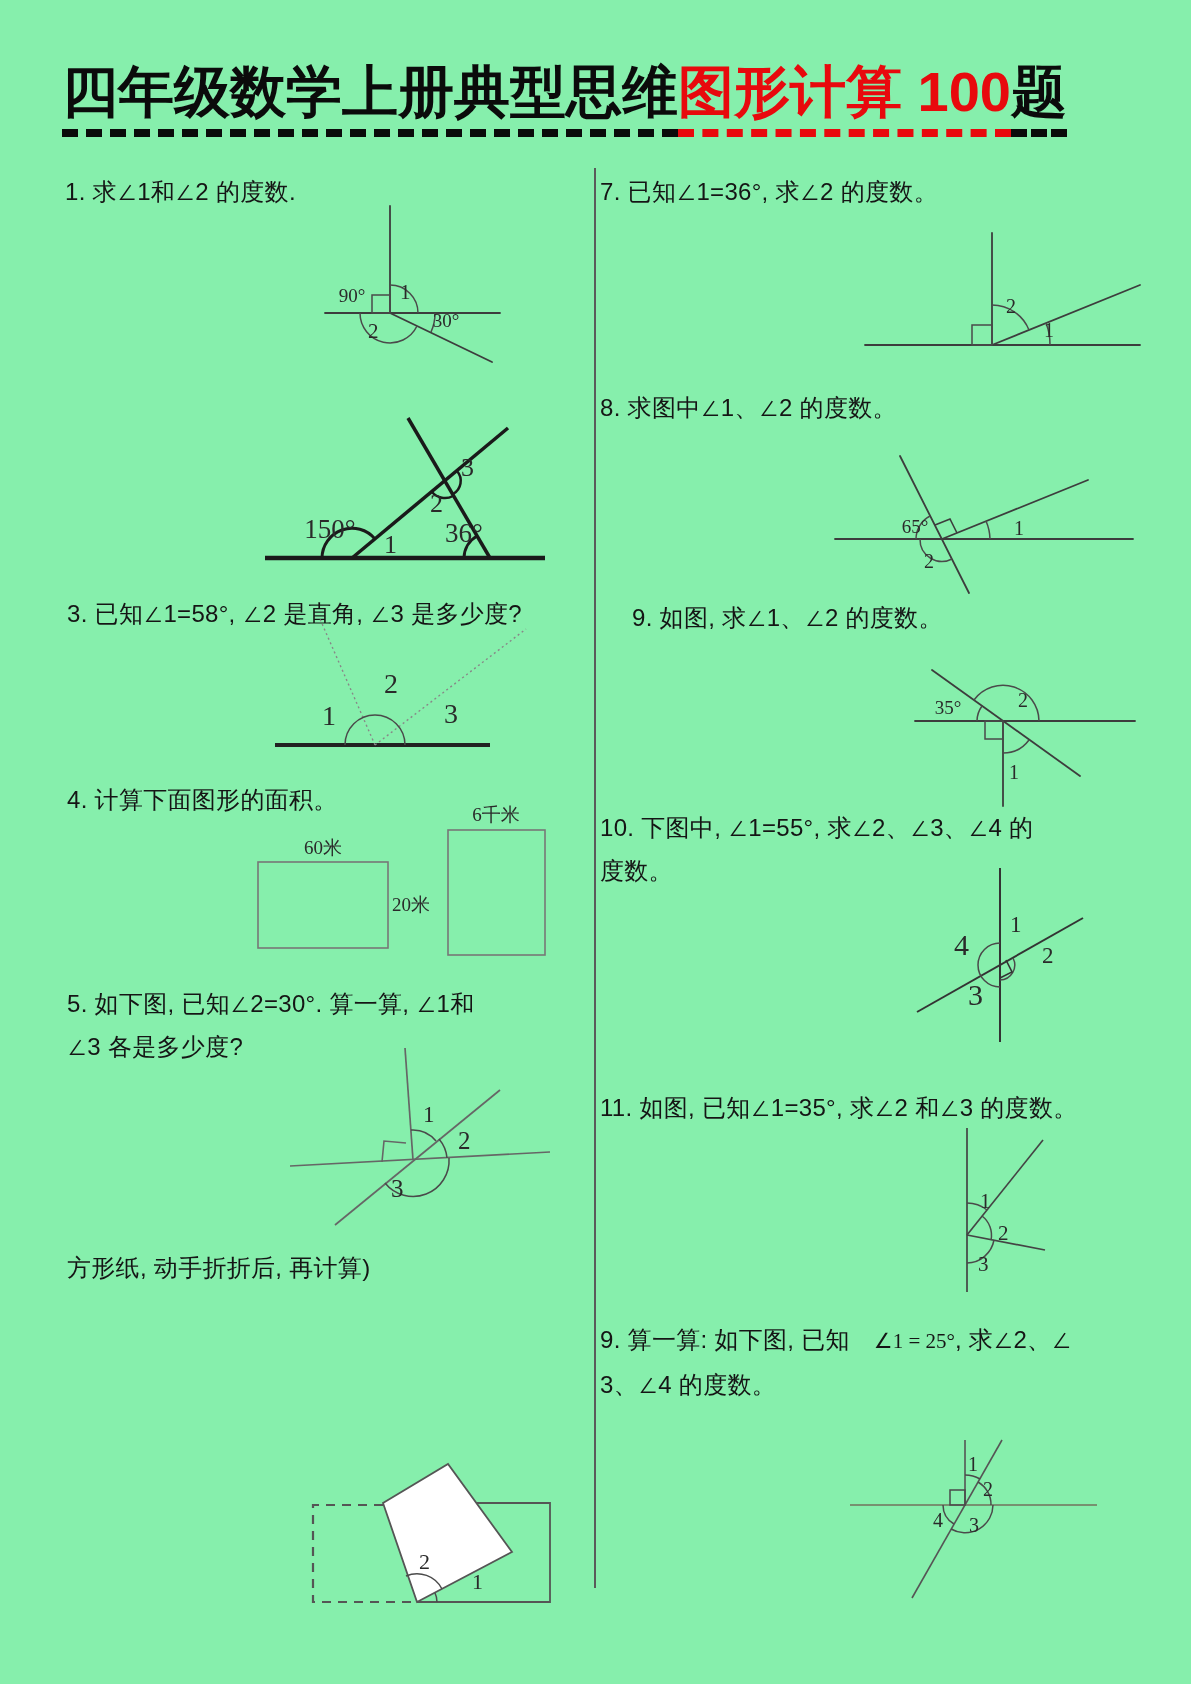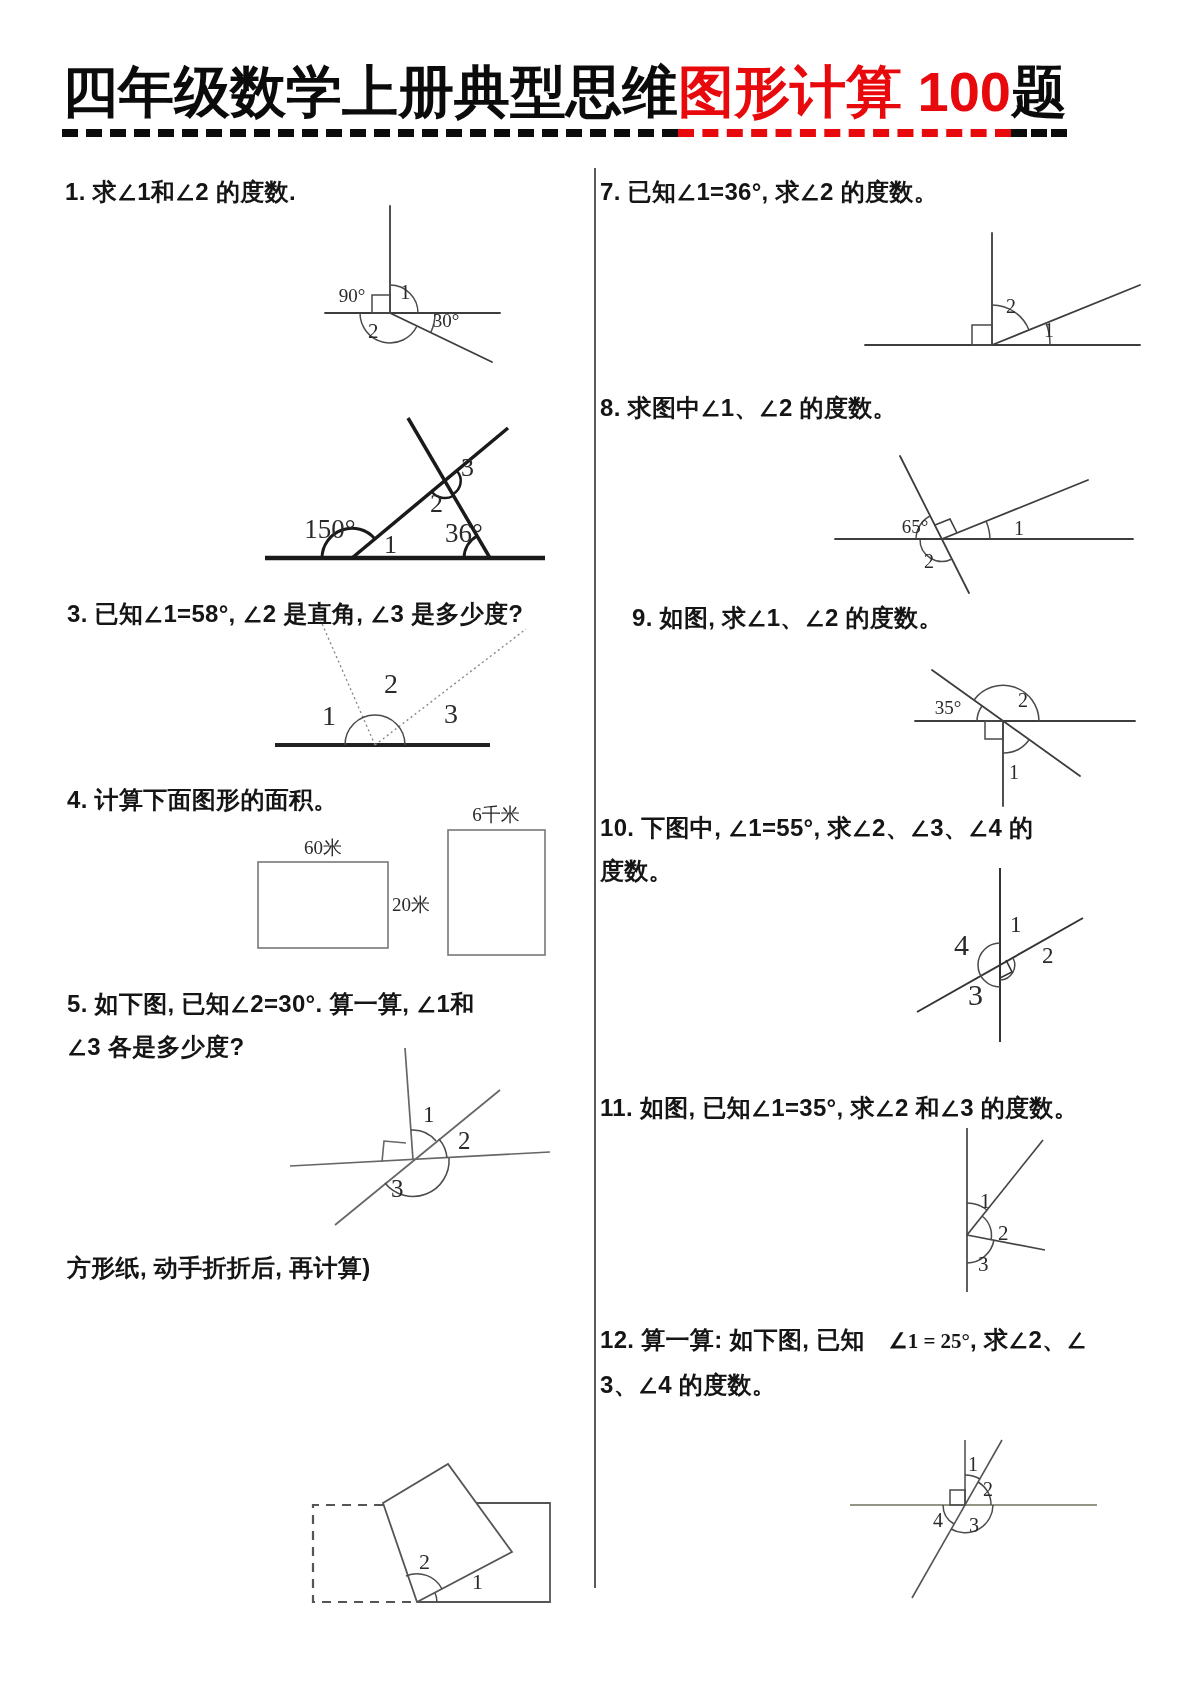--- a/index.html
+++ b/index.html
@@ -1,24 +1,24 @@
 <!DOCTYPE html>
 <html><head>
 <meta charset="utf-8">
 <style>
   html,body{margin:0;padding:0;background:#e9e9e9;}
-  .page{position:relative;width:1191px;height:1684px;background:#ffffff;margin:0 auto;
+  .page{position:relative;width:1191px;height:1684px;background:#86efac;margin:0 auto;
         font-family:"Liberation Sans",sans-serif;color:#111;overflow:hidden;}
   .title{position:absolute;left:62px;top:60px;white-space:nowrap;font-weight:900;
          font-size:56px;line-height:1.15;letter-spacing:0px;color:#0b0b0b;}
   .title span{display:inline-block;padding-bottom:5px;border-bottom:8px dashed #0b0b0b;}
   .title .t-red{color:#e8090d;border-bottom-color:#e8090d;}
   .divider{position:absolute;left:594px;top:168px;width:2px;height:1420px;background:#5a5a5a;}
   .ptext{position:absolute;font-size:24px;line-height:43px;letter-spacing:0.3px;
-         white-space:nowrap;color:#151515;font-weight:bold;}
+         white-space:nowrap;color:#151515;}
   .formula{font-family:"Liberation Serif",serif;font-size:21px;letter-spacing:0;margin-left:24px;}
   svg{position:absolute;overflow:visible;}
   svg text{font-family:"Liberation Serif",serif;fill:#2a2a2a;}
   .ln{stroke:#3d3d3d;stroke-width:1.8;fill:none;stroke-linecap:round;}
   .arc{stroke:#4a4a4a;stroke-width:1.5;fill:none;}
   .sq{stroke:#4a4a4a;stroke-width:1.5;fill:none;}
 </style>
 </head>
 <body>
 
@@ -187,21 +187,21 @@
     <line x1="69" y1="113" x2="147" y2="128" stroke="#444" stroke-width="1.7"></line>
     <path class="arc" d="M 69 81 A 32 32 0 0 1 89 88"></path>
     <path class="arc" d="M 84 94 A 24 24 0 0 1 93 118"></path>
     <path class="arc" d="M 96 118 A 28 28 0 0 1 69 141"></path>
     <text x="82" y="86" font-size="21">1</text>
     <text x="100" y="118" font-size="21">2</text>
     <text x="80" y="149" font-size="21">3</text>
   </svg>
 
   <div class="ptext" style="left:600px;top:1318px;">
-    <div><span>12.  算一算: 如下图, 已知</span><span class="formula">∠1 = 25°</span><span>, 求∠2、∠</span></div>
+    <div><span>9.  算一算: 如下图, 已知</span><span class="formula">∠1 = 25°</span><span>, 求∠2、∠</span></div>
     <div>3、∠4 的度数。</div>
   </div>
   <svg style="left:828px;top:1428px;" width="295" height="200" viewBox="0 0 295 200">
     <line x1="22" y1="77" x2="269" y2="77" stroke="#72725c" stroke-width="1.7"></line>
     <line x1="137" y1="12" x2="137" y2="77" stroke="#555" stroke-width="1.6"></line>
     <line x1="174" y1="12" x2="84" y2="170" stroke="#555" stroke-width="1.6"></line>
     <rect class="sq" x="122" y="62" width="15" height="15"></rect>
     <path class="arc" d="M 137 47 A 30 30 0 0 1 152 51"></path>
     <path class="arc" d="M 150 54 A 26 26 0 0 1 163 77"></path>
     <path class="arc" d="M 115 77 A 22 22 0 0 0 126 96"></path>

